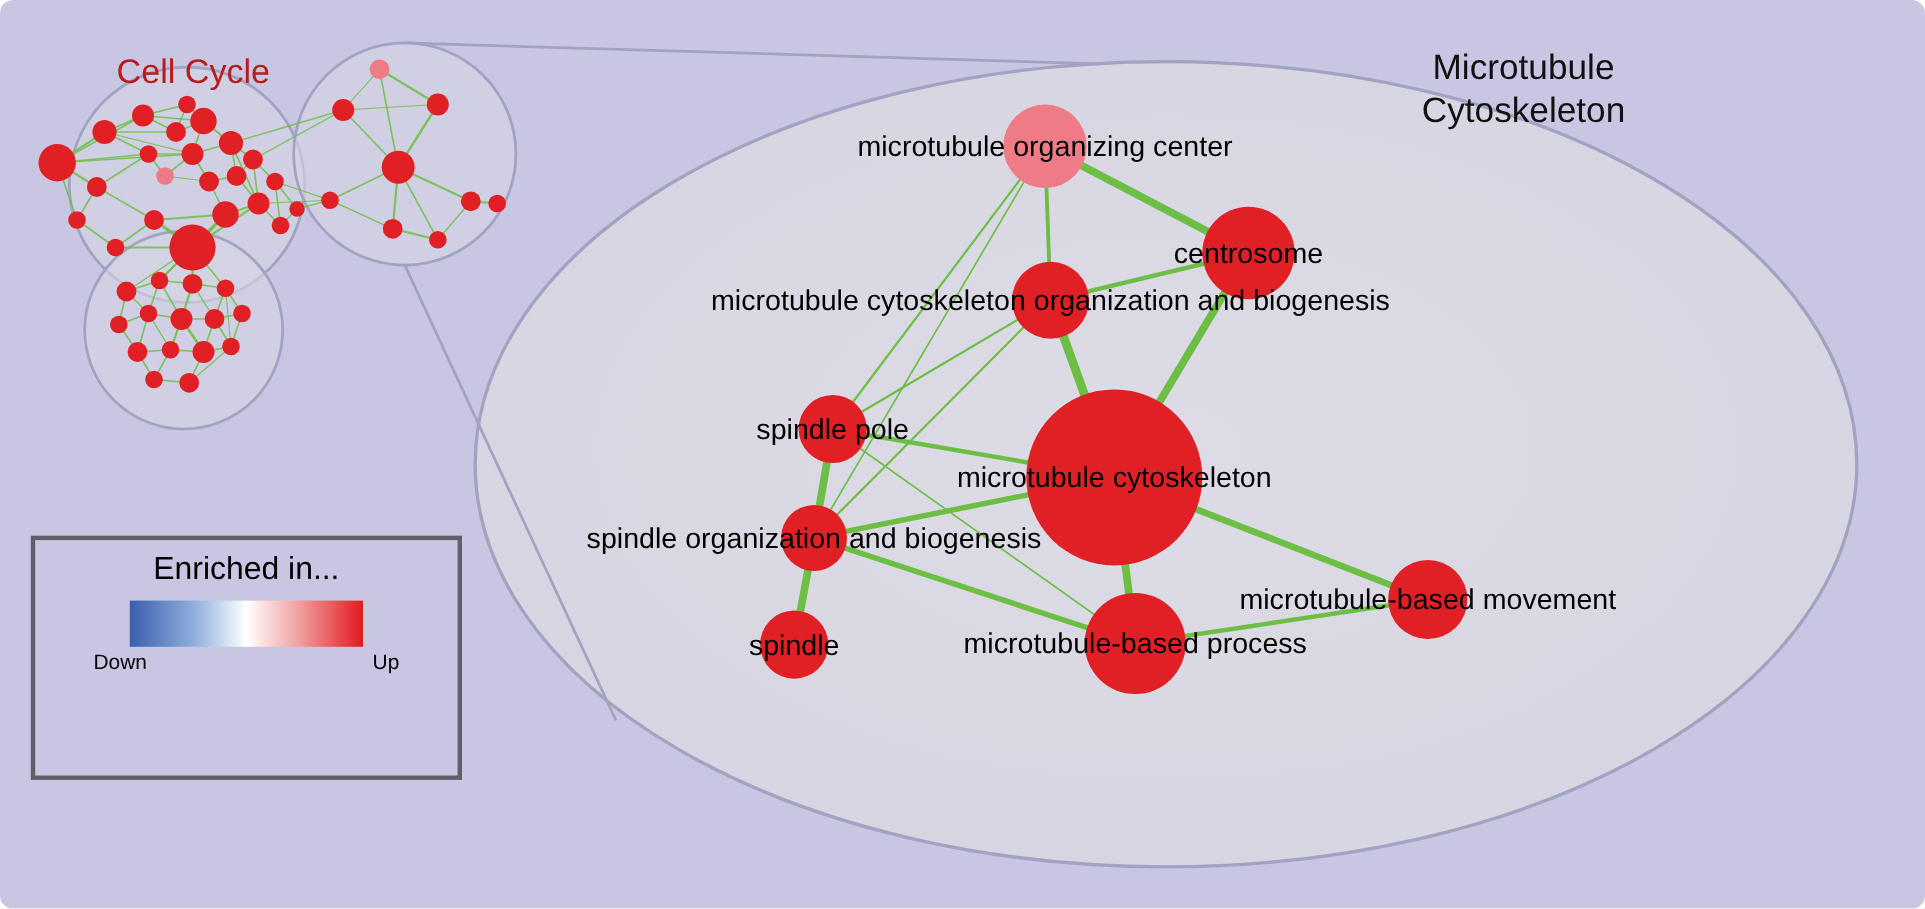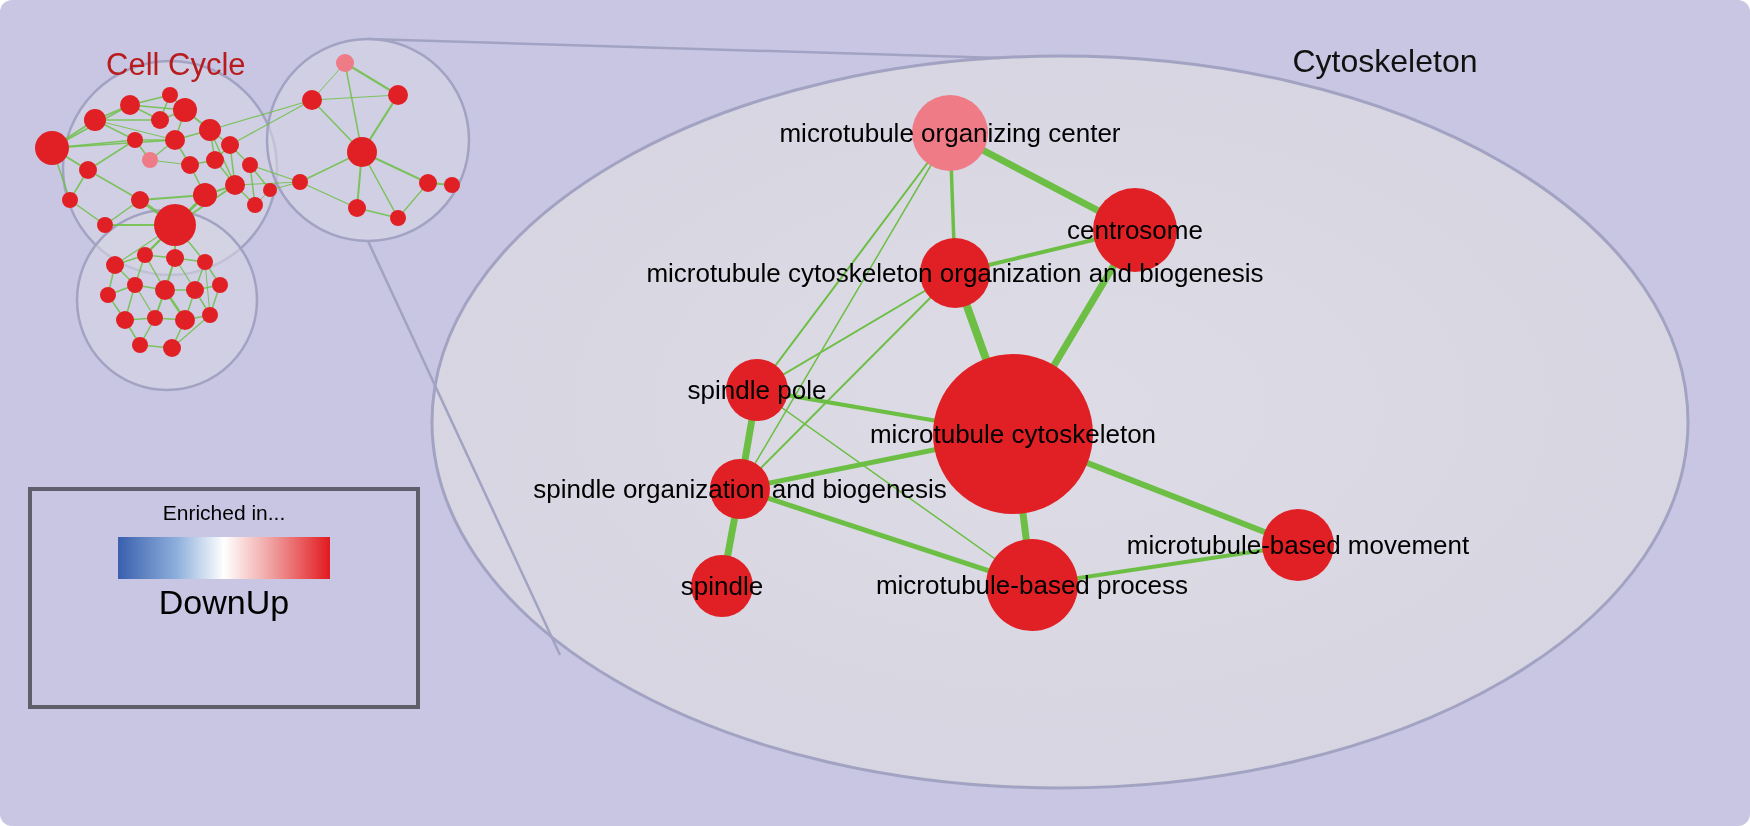--- a/index.html
+++ b/index.html
@@ -15,23 +15,23 @@
   #net-svg text{font-family:"Liberation Sans",sans-serif;}
   .cluster-label{position:absolute;color:#b91c1c;font-size:31px;line-height:38px;}
   .lbl-cell-cycle{left:106px;top:46px;}
   .lbl-ubiquitin{left:30px;top:386px;}
   .lbl-microtubule{left:1245px;top:42px;width:280px;text-align:center;color:#111111;font-size:32px;line-height:39px;}
   .legend{
     position:absolute;left:28px;top:487px;width:392px;height:222px;
     box-sizing:border-box;border:4px solid #5f5f6b;background:#c8c6e3;
     text-align:center;color:#000;
   }
-  .legend-title{margin-top:10px;font-size:21px;}
+  .legend-title{margin-top:10px;font-size:29px;}
   .legend-bar{width:212px;height:42px;margin:12px auto 0 auto;}
-  .legend-scale{width:278px;margin:4px auto 12px auto;display:flex;justify-content:center;font-size:34px;}
+  .legend-scale{width:278px;margin:4px auto 12px auto;display:flex;justify-content:space-between;font-size:19px;}
   .legend-caption{margin-top:6px;font-size:24px;line-height:31px;}
 </style>
 </head>
 <body>
 
 <div class="canvas">
 
   <svg id="net-svg" viewBox="0 0 1750 826">
     <defs>
       <radialGradient id="zoom-grad" cx="50%" cy="48%" r="70%">
@@ -234,20 +234,21 @@
       <text x="722" y="595" text-anchor="middle" font-size="26" fill="#000000">spindle</text>
       <text x="1032" y="594" text-anchor="middle" font-size="26" fill="#000000">microtubule-based process</text>
     </svg>
 
   <div class="cluster-label lbl-cell-cycle">
     <span>Cell Cycle</span>
   </div>
 
 
   <div class="cluster-label lbl-microtubule">
+    <div>Microtubule</div>
     <div>Cytoskeleton</div>
   </div>
 
   <div class="legend">
     <div class="legend-title">Enriched in...</div>
     <div class="legend-bar" id="legend-bar" style="background: linear-gradient(to right, rgb(58, 95, 174) 0%, rgb(143, 176, 220) 28%, rgb(255, 255, 255) 50%, rgb(240, 162, 162) 72%, rgb(226, 26, 31) 100%);"></div>
     <div class="legend-scale">
       <span>Down</span>
       <span>Up</span>
     </div>

